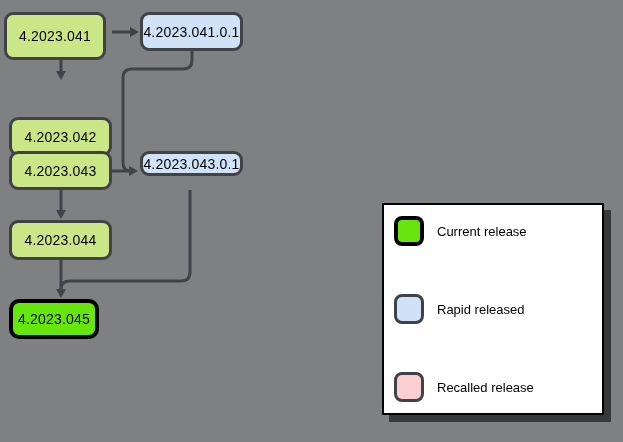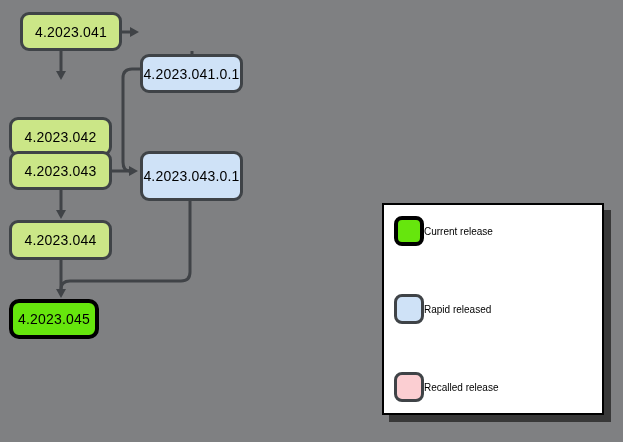--- a/index.html
+++ b/index.html
@@ -14,46 +14,46 @@
   .node{
     position:absolute;box-sizing:border-box;
     display:flex;align-items:center;justify-content:center;
     border:3px solid #3f4347;border-radius:9px;
     font-size:14px;letter-spacing:.2px;white-space:nowrap;
   }
   .node-previous{background:#cbe687;}
   .node-rapid{background:#cfe2f7;}
   .node-current{background:#66e60d;border:4px solid #000;border-radius:10px;}
 
-  .n041   {left:20px; top:12px; width:102px;height:39px;}
-  .n04101 {left:140px;top:12px; width:103px;height:39px;margin-top:42px;}
+  .n041   {left:4px; top:12px; width:102px;height:48px;}
+  .n04101 {left:140px;top:12px; width:103px;height:39px;}
   .n042   {left:9px;  top:81px; width:103px;height:39px;margin-top:36px;}
   .n043   {left:9px;  top:151px;width:103px;height:39px;}
-  .n04301 {left:140px;top:151px;width:103px;height:50px;}
+  .n04301 {left:140px;top:151px;width:103px;height:25px;}
   .n044   {left:9px;  top:220px;width:103px;height:40px;border-radius:9px;}
   .n045   {left:9px;  top:299px;width:90px;height:40px;}
 
   .legend{
     position:absolute;left:382px;top:203px;width:222px;height:212px;
     box-sizing:border-box;background:#ffffff;border:2px solid #000;
     box-shadow:7px 7px 0 #383838;
     display:flex;flex-direction:column;justify-content:space-between;
     padding:11px 0;
   }
   .legend-row{display:flex;align-items:center;height:30px;}
   .swatch{
     width:30px;height:30px;box-sizing:border-box;margin-left:10px;
     border:3px solid #3f4347;border-radius:8px;flex:0 0 auto;
   }
   .sw-current {background:#66e60d;border:4px solid #000;}
   .sw-previous{background:#cbe687;}
   .sw-rapid   {background:#cfe2f7;}
   .sw-internal{background:#ececec;}
   .sw-recalled{background:#fbced2;}
-  .legend-label{font-size:10px;}
+  .legend-label{margin-left:13px;font-size:13px;}
 </style>
 </head>
 <body>
 
 <div id="stage">
 
   <svg class="wires" viewBox="0 0 623 442" xmlns="http://www.w3.org/2000/svg">
     <defs>
       <marker id="ah" markerUnits="userSpaceOnUse" markerWidth="10" markerHeight="10" viewBox="0 0 10 10" refX="1" refY="5" orient="auto">
         <path d="M0,0 L9,5 L0,10 Z" fill="#404347"></path>

